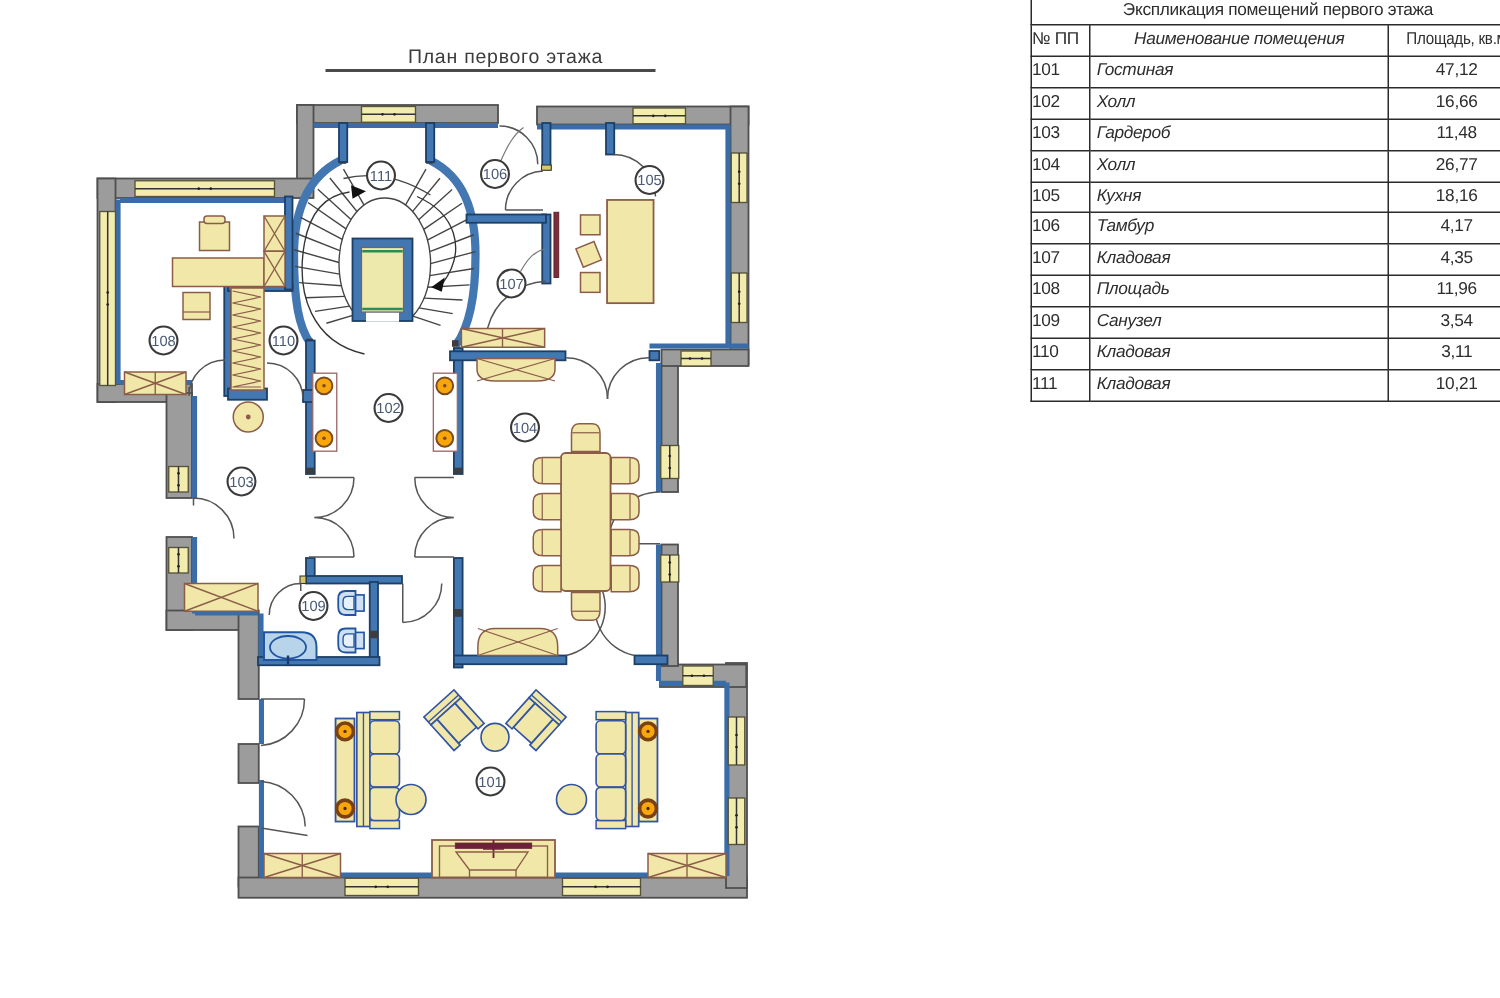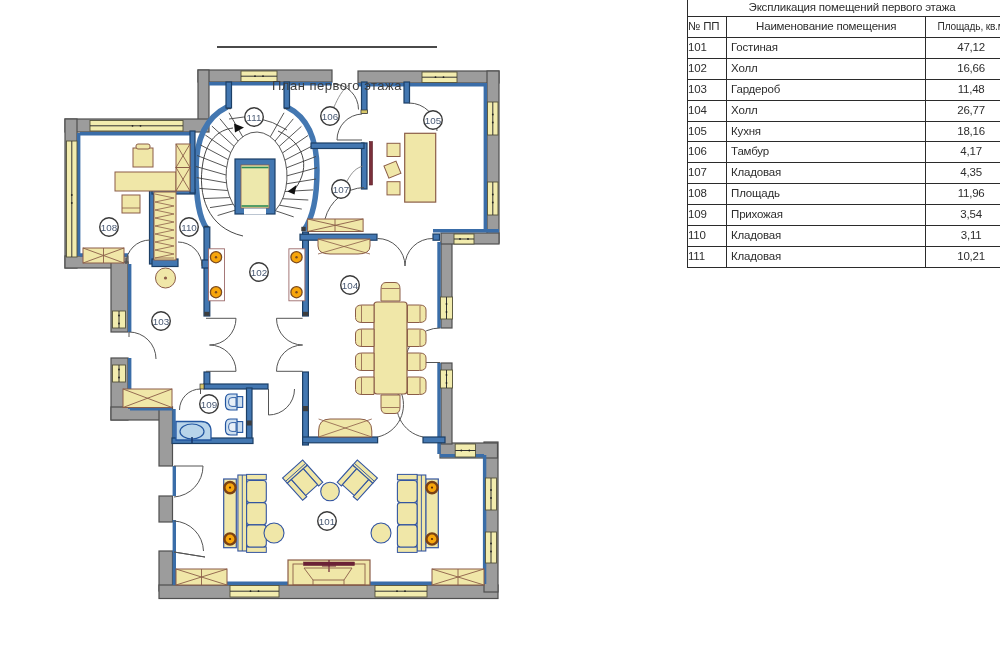--- a/index.html
+++ b/index.html
@@ -1,26 +1,26 @@
 <!DOCTYPE html>
 <html><head><meta charset="utf-8">
 <style>
 html,body{margin:0;padding:0;width:1000px;height:665px;background:#fff;overflow:hidden;
 font-family:"Liberation Sans", sans-serif;}
 #plan{position:absolute;left:0;top:0;}
 #title{position:absolute;left:227px;top:30px;width:220px;text-align:center;
-font-size:13px;color:#3c3c3c;letter-spacing:0.5px;margin-top:48px;}
+font-size:13px;color:#3c3c3c;letter-spacing:0.5px;}
 #underline{position:absolute;left:217px;top:46px;width:220px;height:1.6px;background:#4a4a4a;}
 #spec{position:absolute;left:687px;top:-2px;width:330px;border-collapse:collapse;
 table-layout:fixed;font-size:11.5px;letter-spacing:-0.2px;color:#2d2d2d;}
 #spec td{border:1.5px solid #2b2b2b;padding:0;height:19.9px;line-height:19.9px;font-weight:normal;
 overflow:hidden;white-space:nowrap;}
 #spec .title td{height:17px;line-height:17px;text-align:center;font-size:11.5px;}
 #spec .c1{text-align:left;}
-#spec .c2{text-align:left;padding-left:4px;}
+#spec .c2{text-align:left;padding-left:4px;font-style:italic;}
 #spec .c3{text-align:center;}
 </style></head>
 <body>
 
 <svg id="plan" width="1000" height="665" viewBox="0 0 1000 665">
 
 <rect x="198.0" y="70.0" width="134.0" height="12.0" fill="#9c9c9c" stroke="#4f4f4f" stroke-width="1.2"></rect>
 
 <rect x="198.0" y="70.0" width="11.0" height="52.0" fill="#9c9c9c" stroke="#4f4f4f" stroke-width="1.2"></rect>
 
@@ -605,21 +605,21 @@
         <td class="c2">Кладовая</td>
         <td class="c3">4,35</td>
       </tr>
 <tr>
         <td class="c1">108</td>
         <td class="c2">Площадь</td>
         <td class="c3">11,96</td>
       </tr>
 <tr>
         <td class="c1">109</td>
-        <td class="c2">Прихожая</td>
+        <td class="c2">Санузел</td>
         <td class="c3">3,54</td>
       </tr>
 <tr>
         <td class="c1">110</td>
         <td class="c2">Кладовая</td>
         <td class="c3">3,11</td>
       </tr>
 <tr>
         <td class="c1">111</td>
         <td class="c2">Кладовая</td>

